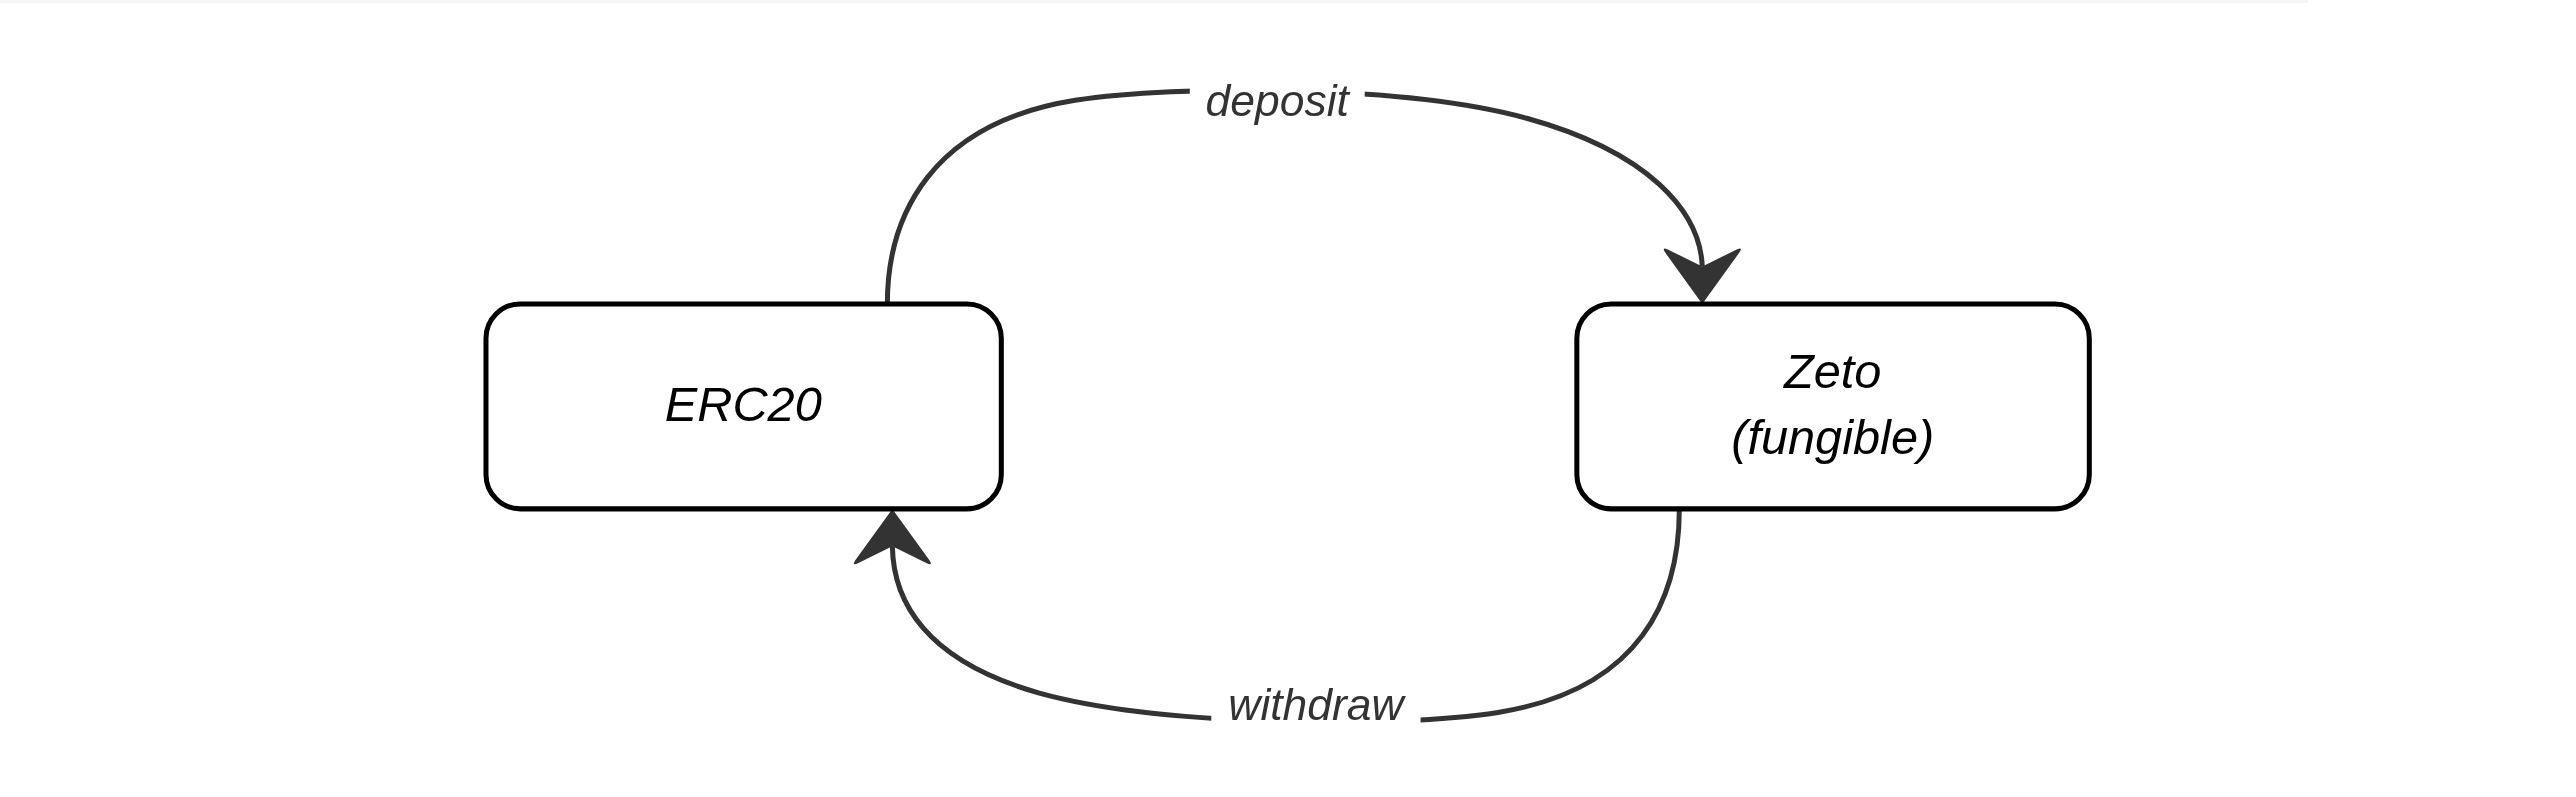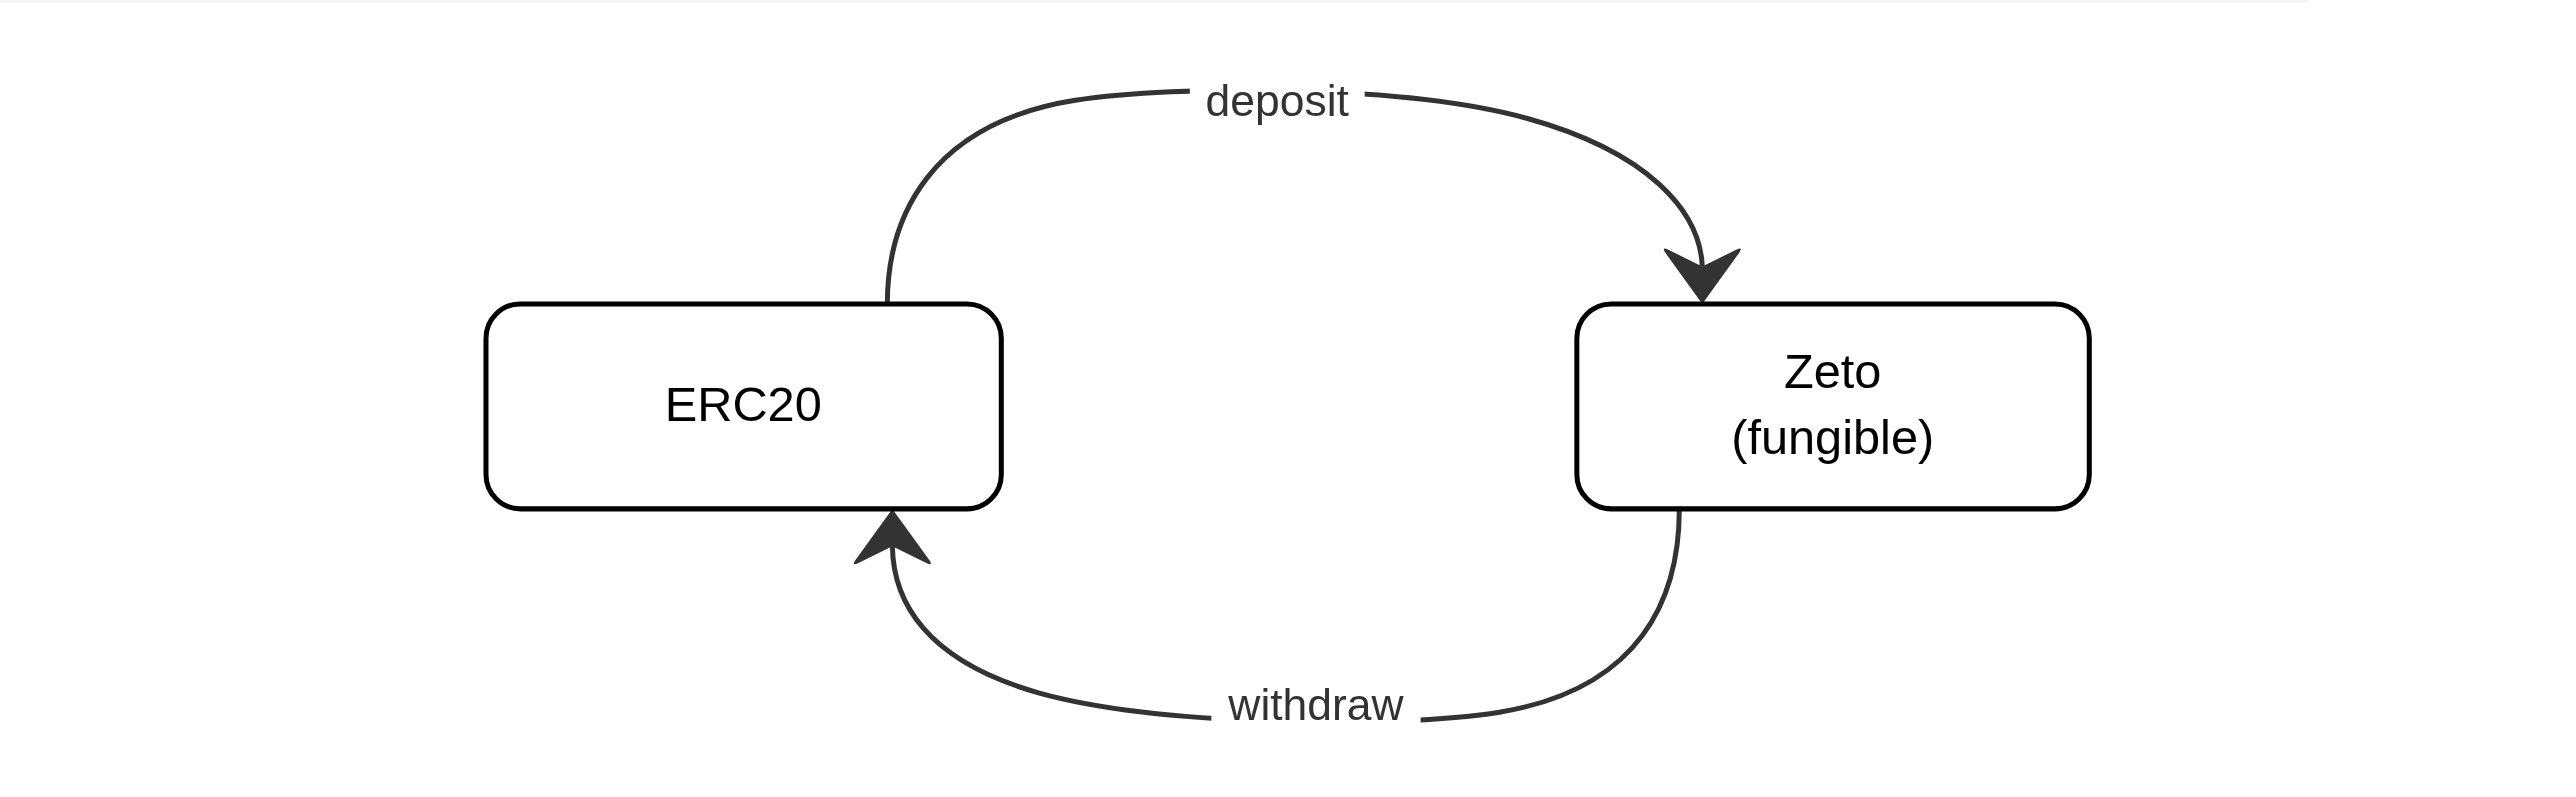--- a/index.html
+++ b/index.html
@@ -10,20 +10,21 @@
   }
   body {
     font-family: "Liberation Sans", sans-serif;
   }
   #canvas {
     position: relative;
     width: 2308px;
     height: 797px;
     background: #ffffff;
     overflow: hidden;
+    font-style: italic;
   }
   #top-strip {
     position: absolute;
     left: 0;
     top: 0;
     width: 2576px;
     height: 2.9px;
     background: #f4f4f4;
   }
   #diagram-svg {

